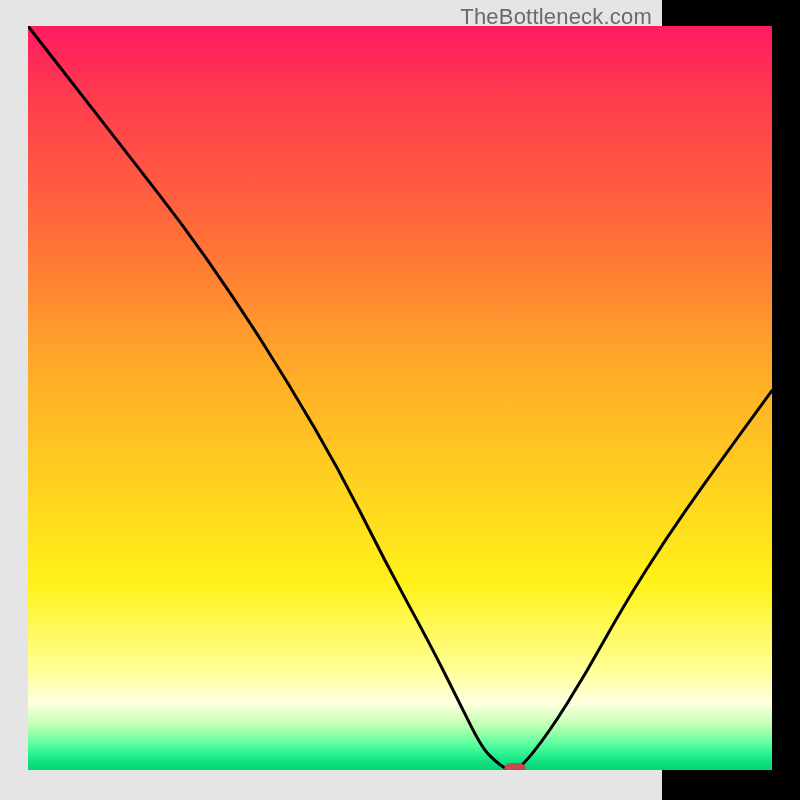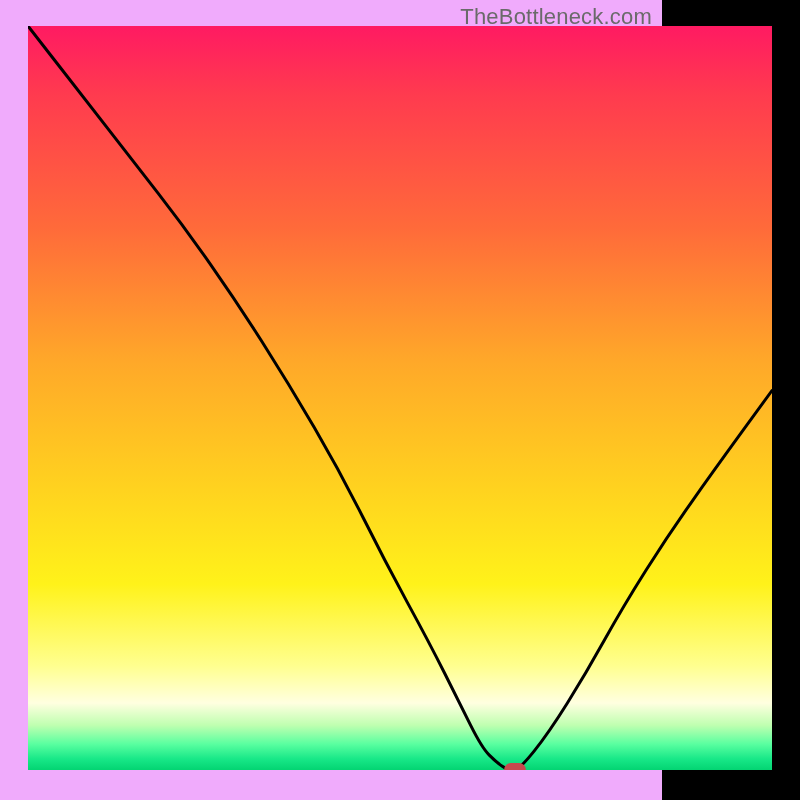--- a/index.html
+++ b/index.html
@@ -8,21 +8,21 @@
     width: 800px;
     height: 800px;
     background: #000;
     overflow: hidden;
     font-family: Arial, Helvetica, sans-serif;
   }
   .frame {
     position: relative;
     width: 662px;
     height: 800px;
-    background: #f0abfc;
+    background: #e5e5e5;
     text-decoration: underline;
   }
   .watermark {
     position: absolute;
     top: 4px;
     right: 10px;
     color: #6a6a6a;
     font-size: 22px;
     font-weight: 400;
     letter-spacing: 0.2px;

